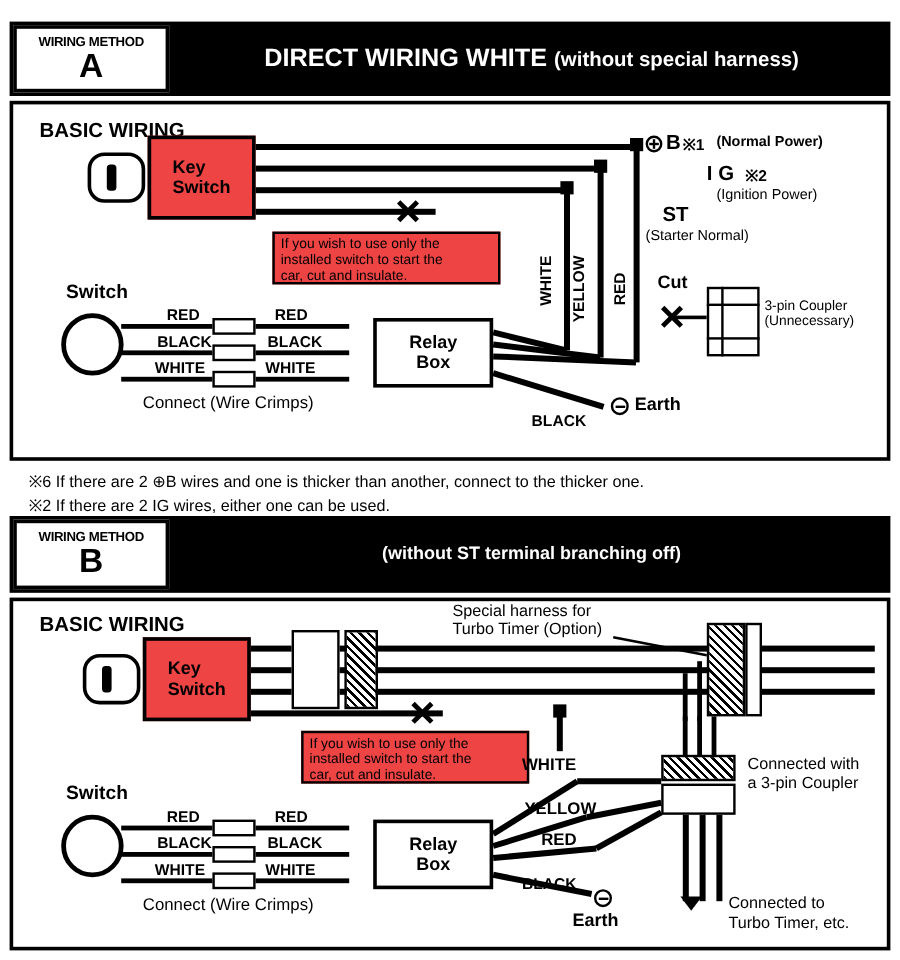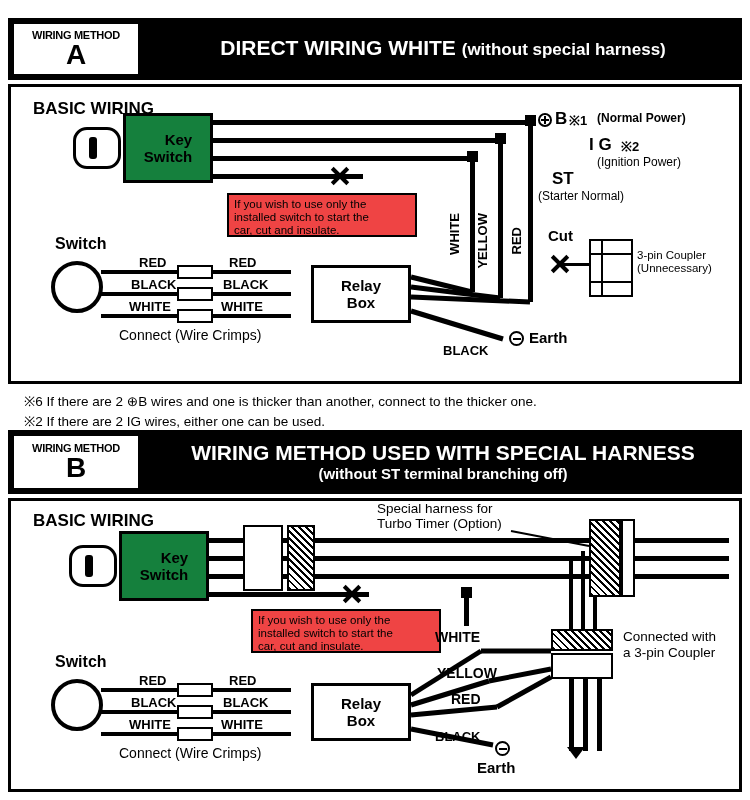--- a/index.html
+++ b/index.html
@@ -99,25 +99,25 @@
   .lbl-b { font-weight: bold; }
   .node {
     position: absolute;
     width: 11px; height: 11px;
     background: #000;
   }
   .keybody {
     position: absolute;
     border: 3px solid #000;
     box-sizing: border-box;
-    background: #15803d;
+    background: #ef4444;
     display: flex;
     align-items: center;
     justify-content: center;
-    text-align: right;
+    text-align: left;
     font-size: 15px;
     font-weight: bold;
     line-height: 17px;
   }
   .keyhead {
     position: absolute;
     border: 3px solid #000;
     box-sizing: border-box;
     border-radius: 14px;
     background: #fff;
@@ -376,21 +376,20 @@
 
   <div class="footnote" style="left:24px; top:392px;">※6  If there are 2 ⊕B wires and one is thicker than another, connect to the thicker one.</div>
   <div class="footnote" style="left:24px; top:412px;">※2  If there are 2 IG wires, either one can be used.</div>
 
   <div class="section-header" style="top:430px; height:64px;">
     <div class="wm-badge">
       <div class="wm-top">WIRING METHOD</div>
       <div class="wm-letter">B</div>
     </div>
     <div class="section-title">
-      <div class="t1">WIRING METHOD USED WITH SPECIAL HARNESS</div>
       <div class="t2">(without ST terminal branching off)</div>
     </div>
   </div>
 
   <div class="panel" style="top:498px; height:294px;">
 
     <div class="panel-label" style="left:22px; top:10px;">BASIC WIRING</div>
 
     <div class="keyhead" style="left:58px; top:44px; width:48px; height:42px;"></div>
     <div class="keyhole" style="left:74px; top:54px; width:8px; height:22px;"></div>
@@ -441,20 +440,22 @@
     <div class="hatch" style="left:540px; top:128px; width:62px; height:22px;"></div>
     <div class="plainbox" style="left:540px; top:152px; width:62px; height:26px;"></div>
     <div class="wire" style="left:558px; top:178px; width:5px; height:72px;"></div>
     <div class="wire" style="left:572px; top:178px; width:5px; height:72px;"></div>
     <div class="wire" style="left:586px; top:178px; width:5px; height:72px;"></div>
 
     <div class="lbl" style="left:612px; top:128px; font-size:13.5px; line-height:16px; white-space:pre-line;">Connected with
 a 3-pin Coupler</div>
 
     <div class="arrow-down" style="left:556px; top:246px;"></div>
+    <div class="lbl" style="left:596px; top:244px; font-size:13.5px; line-height:16px; white-space:pre-line;">Connected to
+Turbo Timer, etc.</div>
 
     <div class="lbl lbl-b" style="left:44px; top:152px; font-size:16px;">Switch</div>
     <div class="switch-ring" style="left:40px; top:178px; width:52px; height:52px;"></div>
 
     <div class="wire" style="left:90px; top:187px; width:190px; height:4px;"></div>
     <div class="wire" style="left:90px; top:209px; width:190px; height:4px;"></div>
     <div class="wire" style="left:90px; top:231px; width:190px; height:4px;"></div>
 
     <div class="crimp" style="left:166px; top:182px; width:36px; height:14px;"></div>
     <div class="crimp" style="left:166px; top:204px; width:36px; height:14px;"></div>

